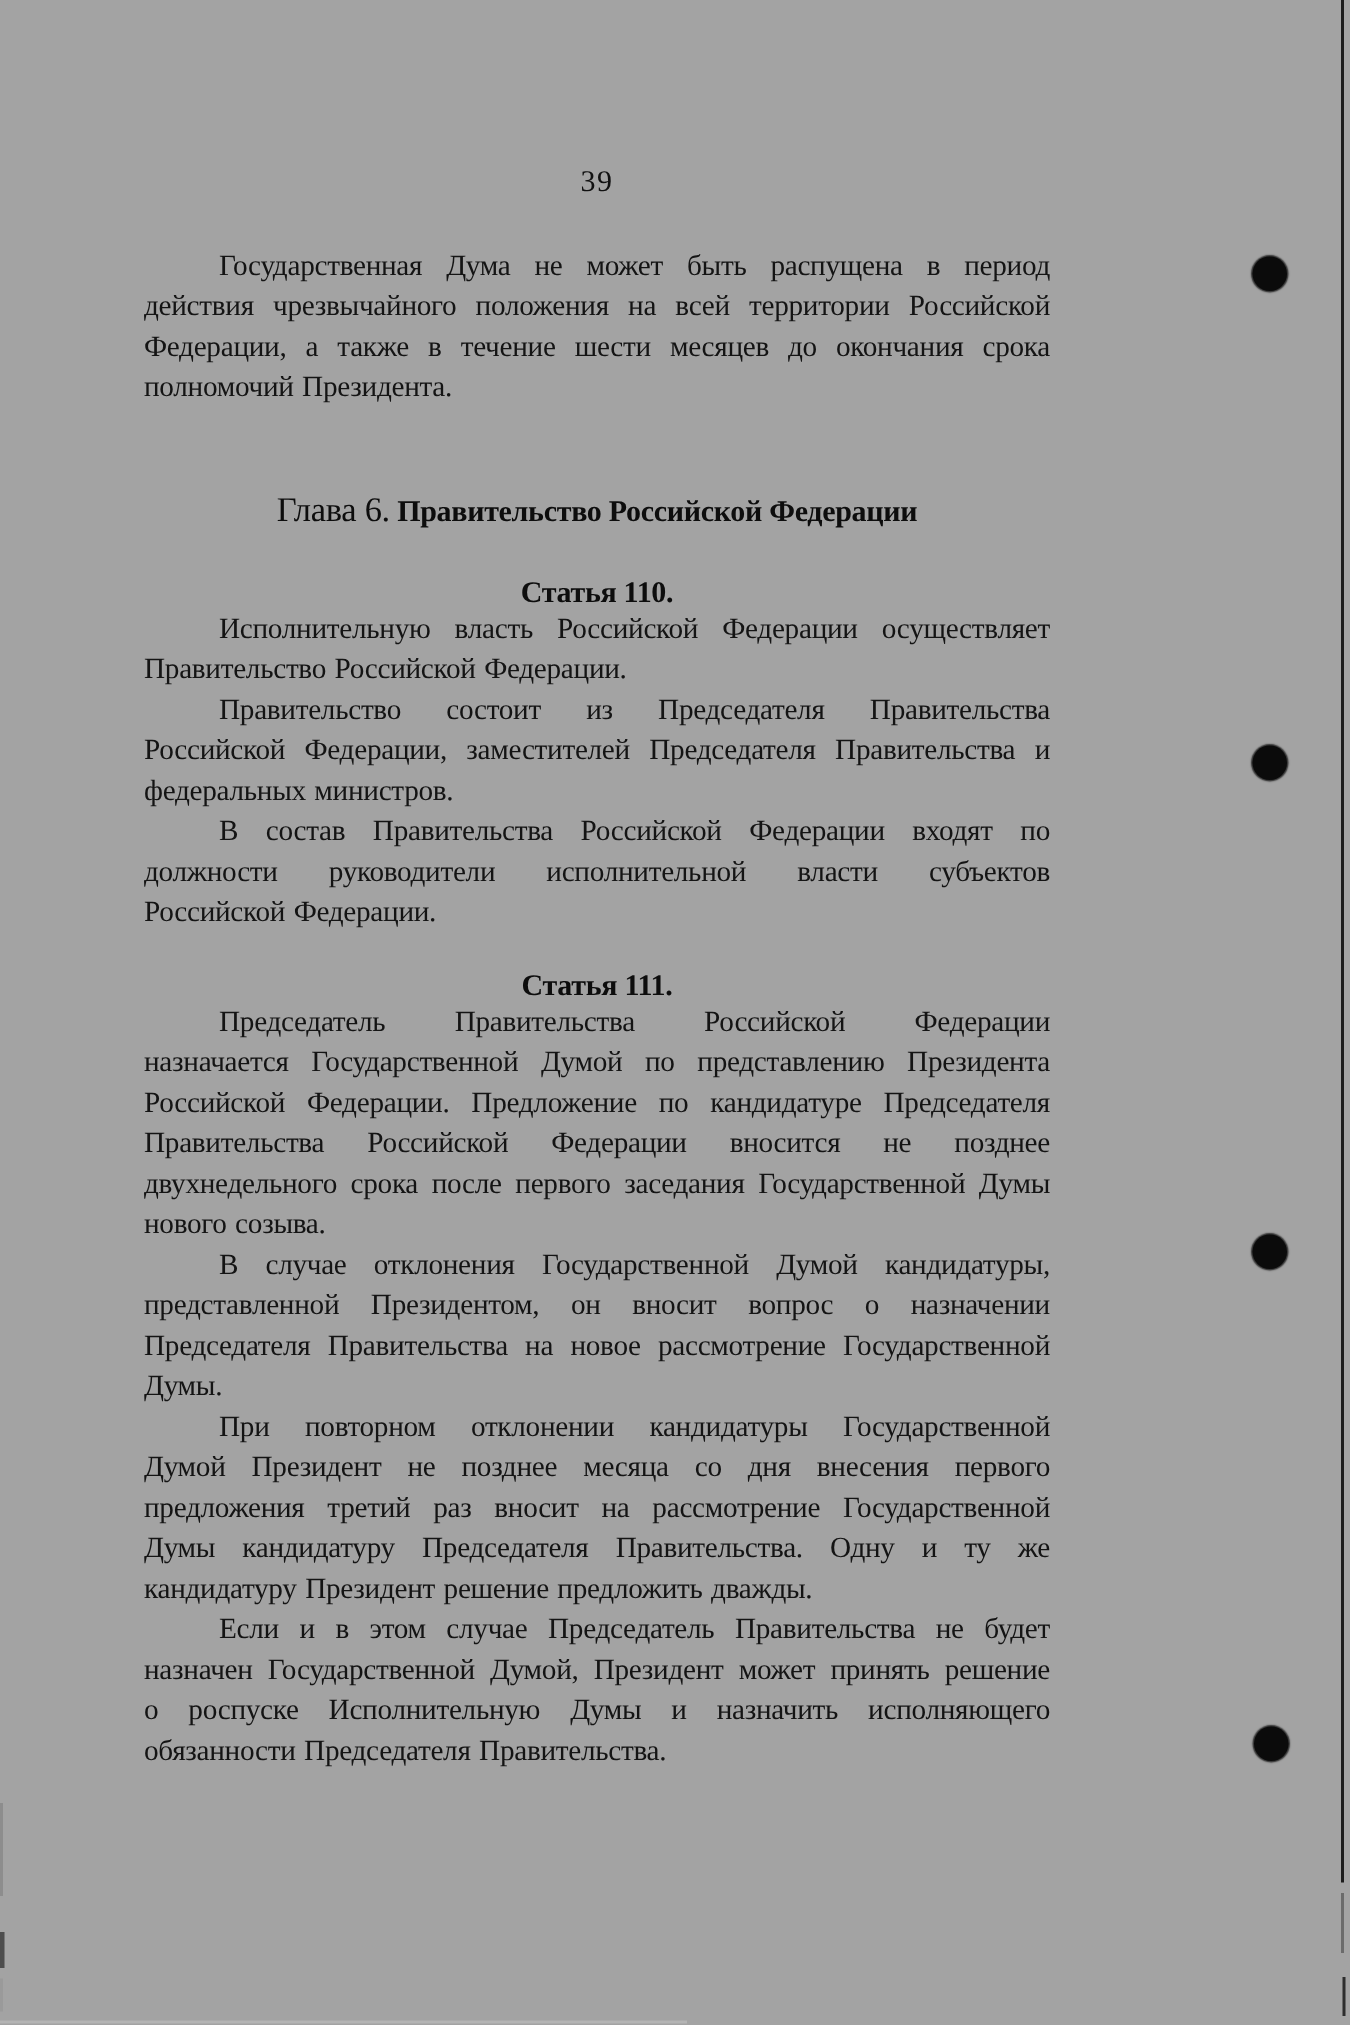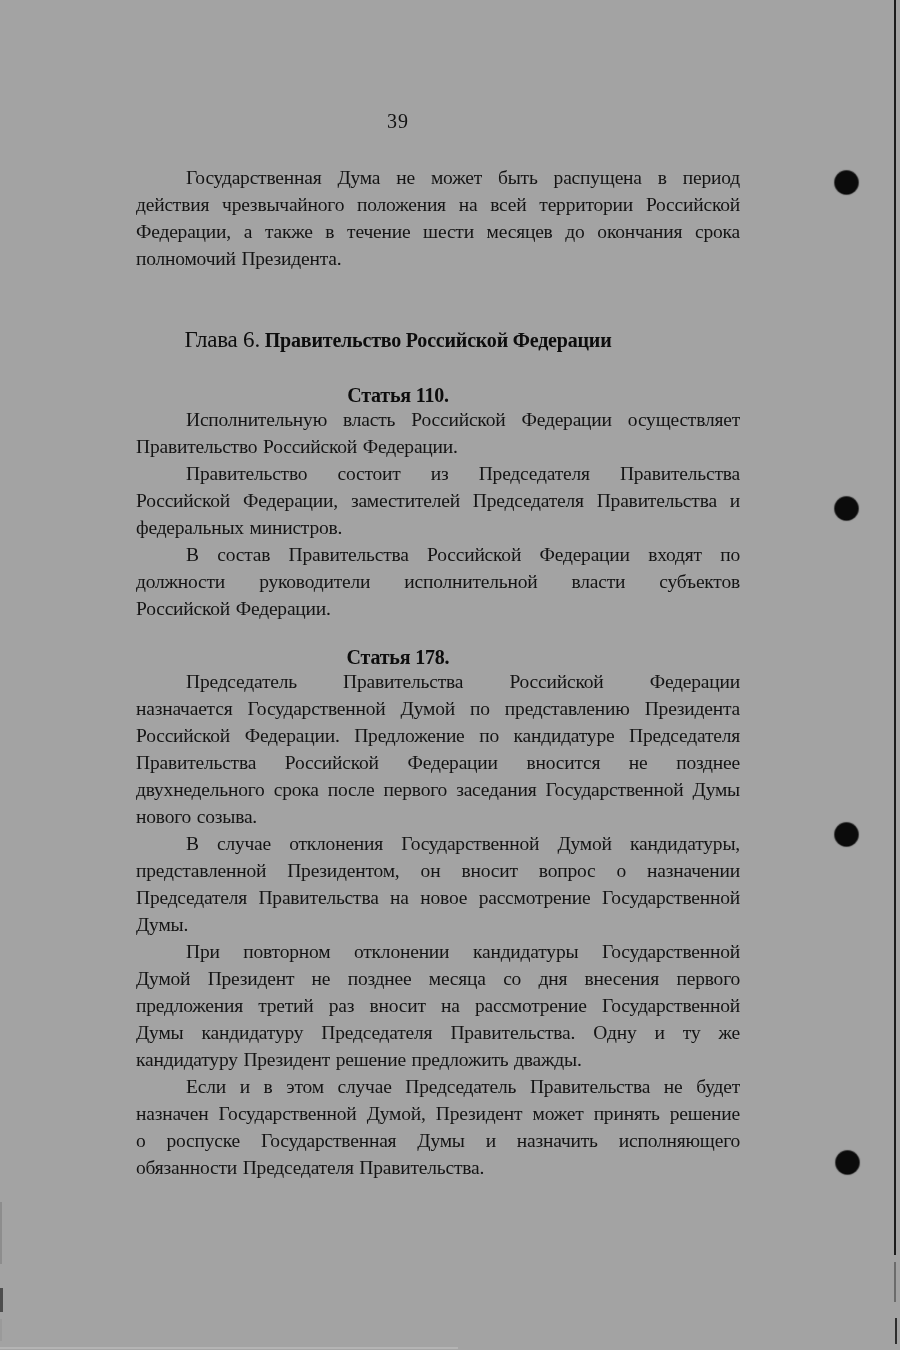--- a/index.html
+++ b/index.html
@@ -17,21 +17,21 @@
     width:604px;height:1350px;
   }
   .page-number{
     position:absolute;
     top:110px;left:0;width:100%;
     text-align:center;
     font-size:20px;
     letter-spacing:1px;
     color:#111;
   }
-  .body-block{position:absolute;left:0;width:604px;margin-left:40px;}
+  .body-block{position:absolute;left:0;width:604px;}
   .line{
     height:27px;
     line-height:27px;
     overflow:hidden;
     text-align:justify;
     font-size:19.5px;
     letter-spacing:-0.2px;
     word-spacing:1px;
     color:#141414;
   }
@@ -93,41 +93,41 @@
         <div class="line p-start">Исполнительную власть Российской Федерации осуществляет</div>
         <div class="line p-end">Правительство Российской Федерации.</div>
         <div class="line p-start">Правительство состоит из Председателя Правительства</div>
         <div class="line">Российской Федерации, заместителей Председателя Правительства и</div>
         <div class="line p-end">федеральных министров.</div>
         <div class="line p-start">В состав Правительства Российской Федерации входят по</div>
         <div class="line">должности руководители исполнительной власти субъектов</div>
         <div class="line p-end">Российской Федерации.</div>
       </div>
 
-    <div class="heading" style="top:644px">Статья 178.</div>
+    <div class="heading" style="top:644px">Статья 111.</div>
 
     <div class="body-block" style="top:668px">
         <div class="line p-start">Председатель Правительства Российской Федерации</div>
         <div class="line">назначается Государственной Думой по представлению Президента</div>
         <div class="line">Российской Федерации. Предложение по кандидатуре Председателя</div>
         <div class="line">Правительства Российской Федерации вносится не позднее</div>
         <div class="line">двухнедельного срока после первого заседания Государственной Думы</div>
         <div class="line p-end">нового созыва.</div>
         <div class="line p-start">В случае отклонения Государственной Думой кандидатуры,</div>
         <div class="line">представленной Президентом, он вносит вопрос о назначении</div>
         <div class="line">Председателя Правительства на новое рассмотрение Государственной</div>
         <div class="line p-end">Думы.</div>
         <div class="line p-start">При повторном отклонении кандидатуры Государственной</div>
         <div class="line">Думой Президент не позднее месяца со дня внесения первого</div>
         <div class="line">предложения третий раз вносит на рассмотрение Государственной</div>
         <div class="line">Думы кандидатуру Председателя Правительства. Одну и ту же</div>
         <div class="line p-end">кандидатуру Президент решение предложить дважды.</div>
         <div class="line p-start">Если и в этом случае Председатель Правительства не будет</div>
         <div class="line">назначен Государственной Думой, Президент может принять решение</div>
-        <div class="line">о роспуске Государственная Думы и назначить исполняющего</div>
+        <div class="line">о роспуске Исполнительную Думы и назначить исполняющего</div>
         <div class="line p-end">обязанности Председателя Правительства.</div>
       </div>
 
   </div>
 
   <div class="reg-dot" style="left:835px;top:171px"></div>
   <div class="reg-dot" style="left:835px;top:497px"></div>
   <div class="reg-dot" style="left:835px;top:823px"></div>
   <div class="reg-dot" style="left:836px;top:1151px"></div>
 

